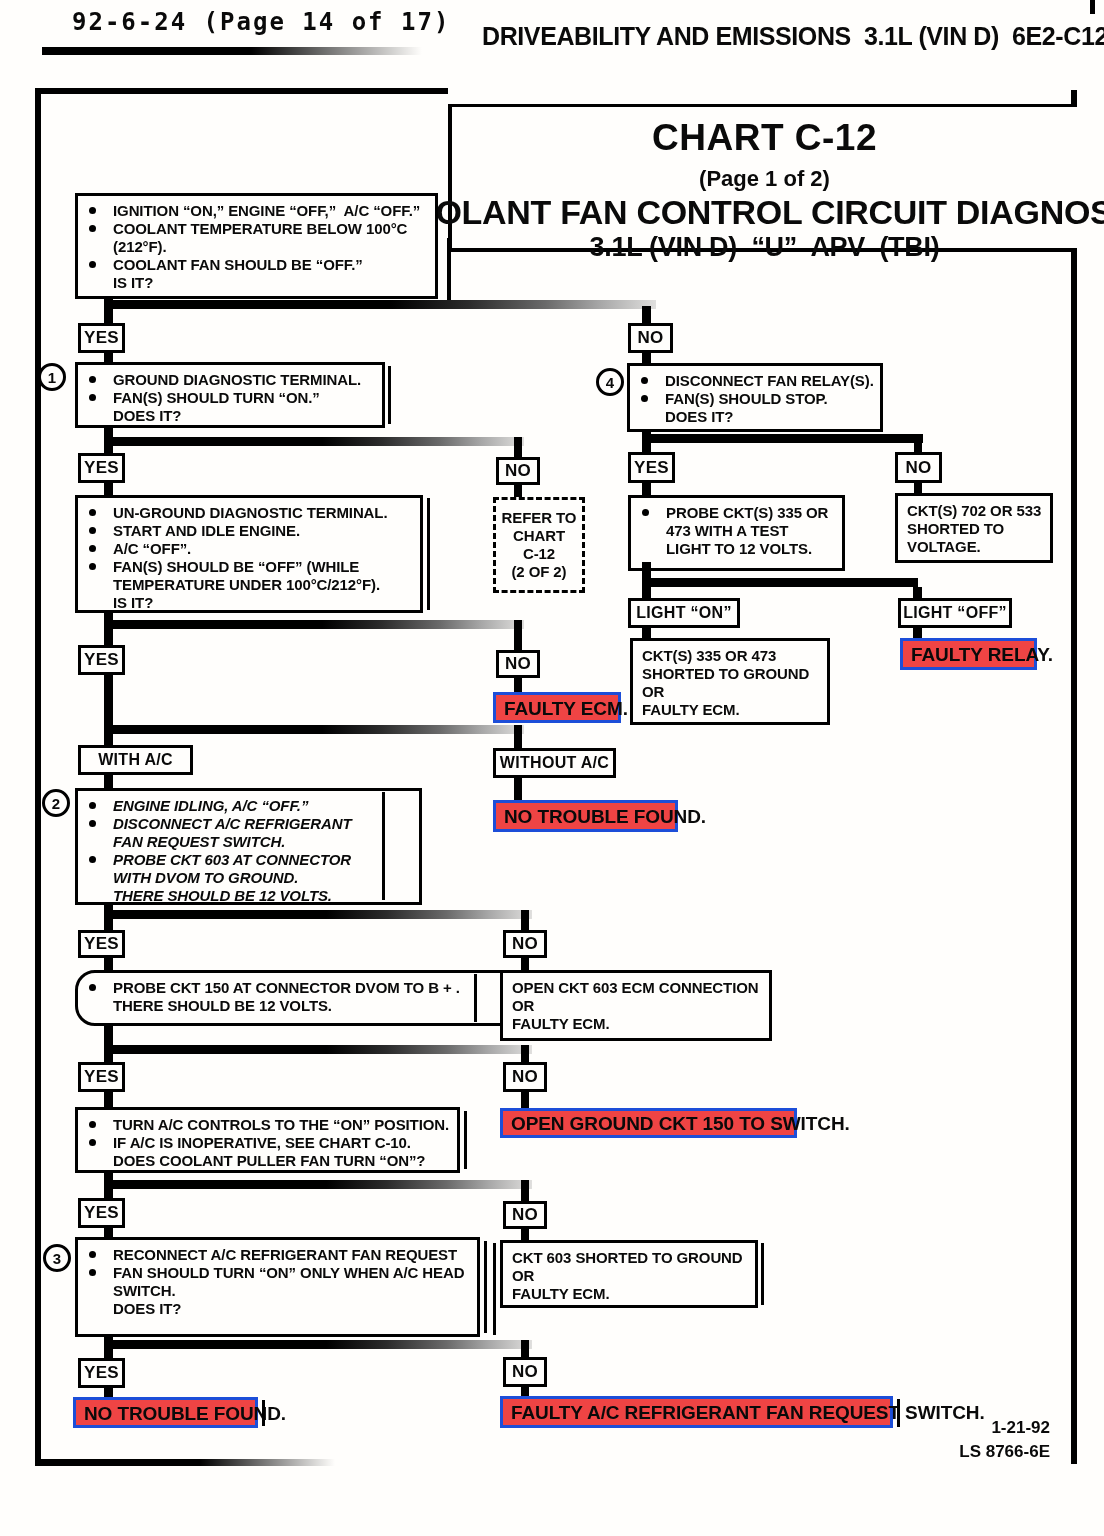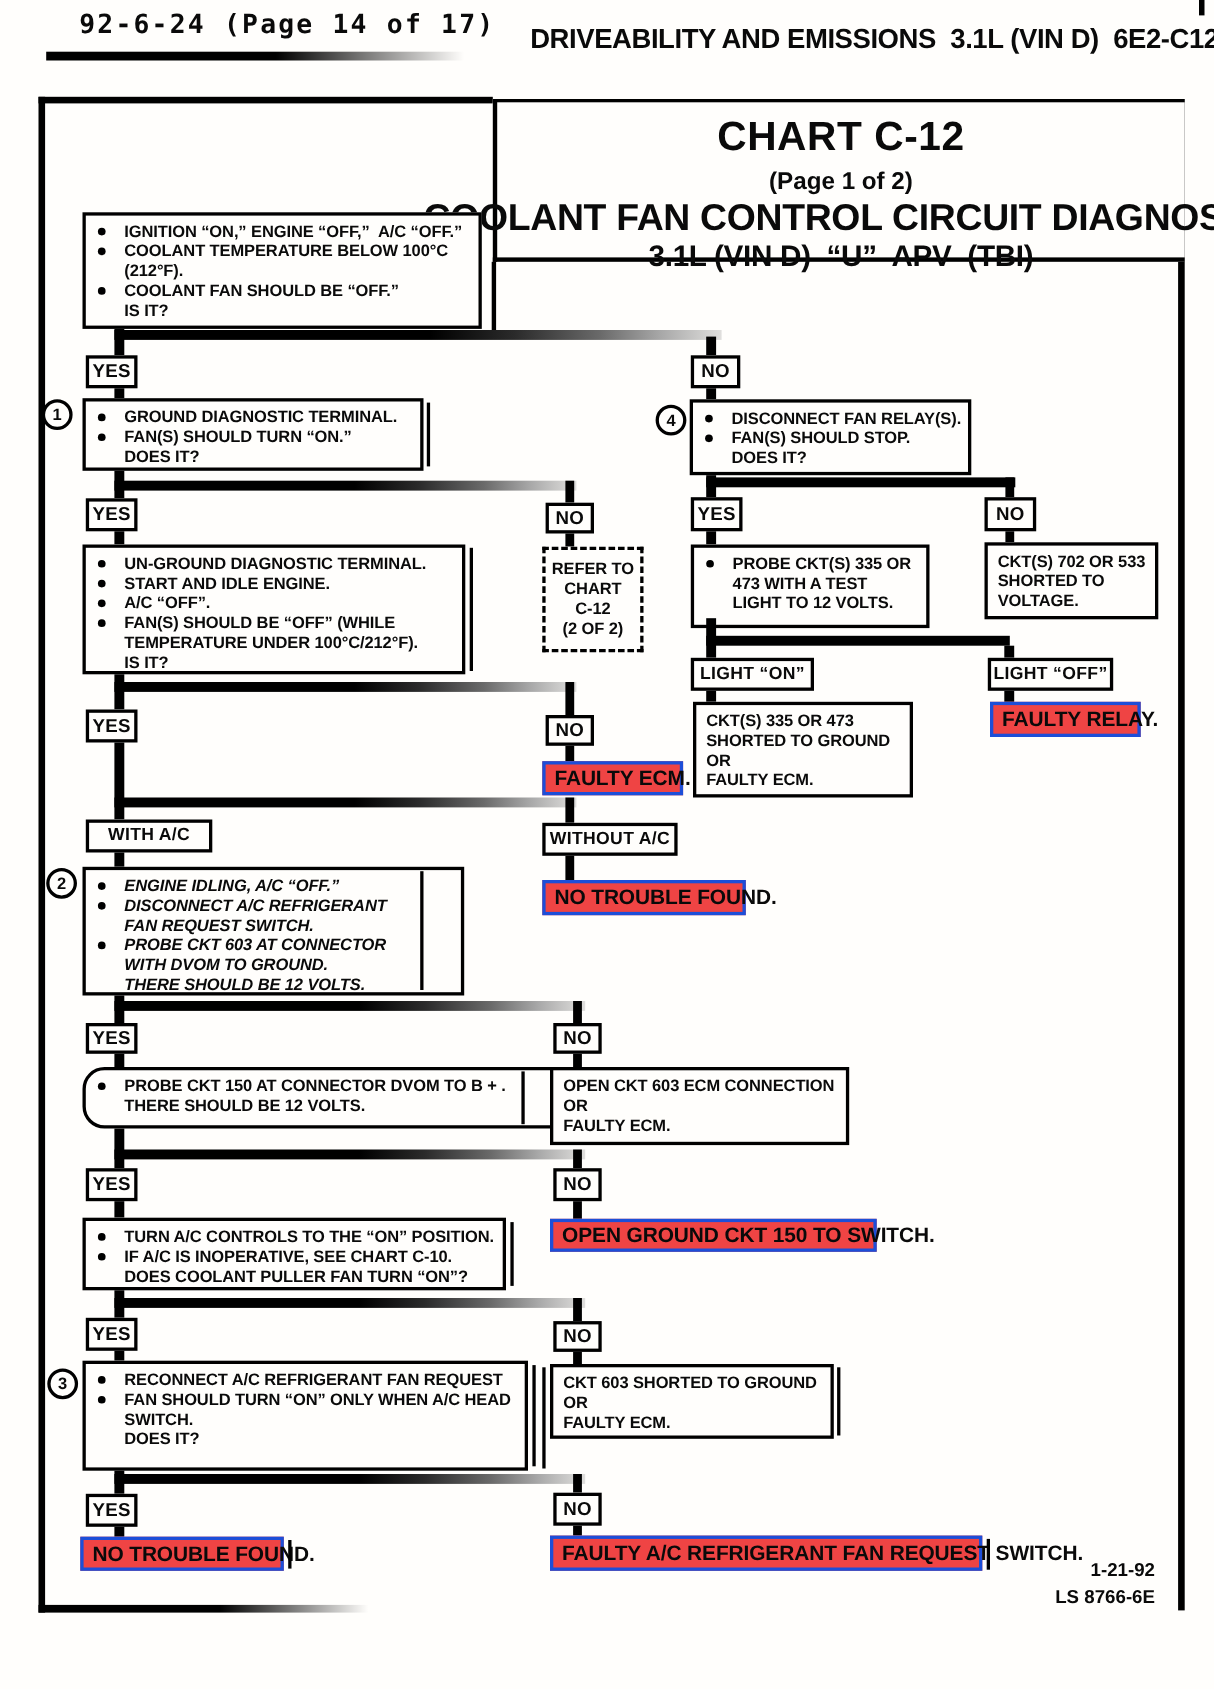--- a/index.html
+++ b/index.html
@@ -12,21 +12,21 @@
   .hdr-rule{position:absolute;left:42px;top:47px;width:380px;height:8px;
             background:linear-gradient(90deg,#000 0%,#000 55%,rgba(0,0,0,.55) 75%,rgba(0,0,0,.18) 92%,rgba(0,0,0,0) 100%);}
   .hdr-right{position:absolute;left:482px;top:22px;width:600px;font-size:25px;font-weight:700;
              letter-spacing:-0.4px;white-space:pre;}
 
   
   .fr{position:absolute;background:#000;}
   .fr-fade{background:linear-gradient(90deg,#000 0%,#000 55%,rgba(0,0,0,.45) 80%,rgba(0,0,0,0) 100%);}
 
   
-  .title-box{position:absolute;left:448px;top:90px;width:629px;height:148px;box-sizing:border-box;
+  .title-box{position:absolute;left:448px;top:104px;width:629px;height:148px;box-sizing:border-box;
              border-left:4px solid #000;border-top:3px solid #000;border-bottom:4px solid #000;
              display:flex;flex-direction:column;align-items:center;padding-top:10px;background:#fffefc;}
   .tb1{font-size:37px;font-weight:700;letter-spacing:0.5px;}
   .tb2{font-size:22px;font-weight:700;margin-top:7px;}
   .tb3{font-size:34px;font-weight:700;margin-top:1px;letter-spacing:-0.3px;white-space:pre;}
   .tb4{font-size:27px;font-weight:700;letter-spacing:-0.3px;white-space:pre;}
 
   
   .b{position:absolute;box-sizing:border-box;border:3px solid #000;background:#fffefc;
      padding-top:6px;font-weight:700;}

